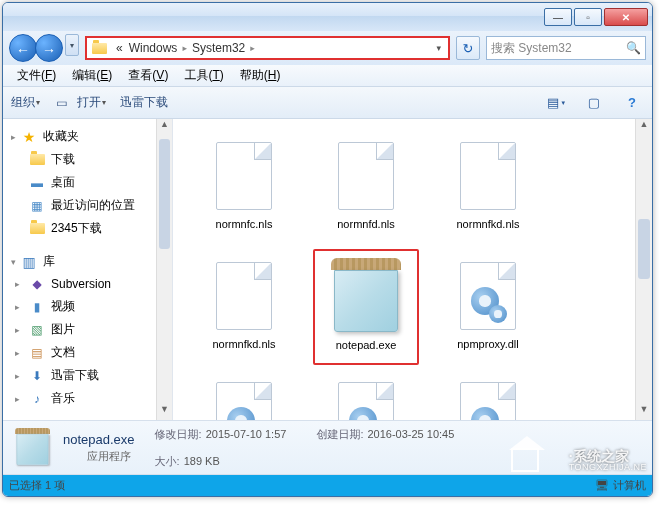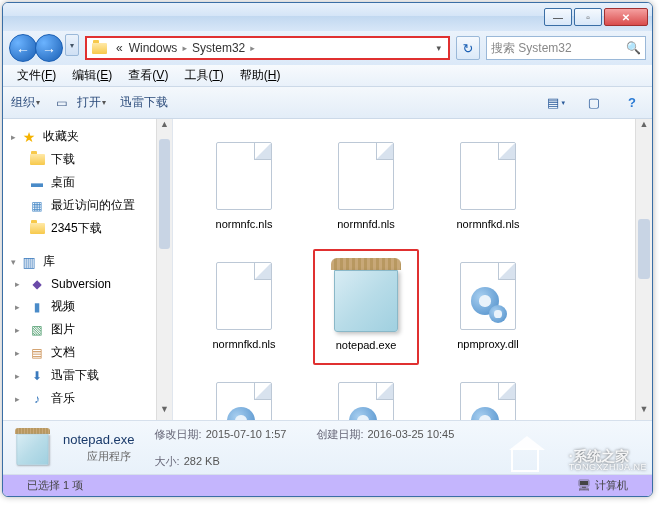--- a/index.html
+++ b/index.html
@@ -87,21 +87,21 @@
 .details { height: 54px; border-top: 1px solid #d6e0ec; background: linear-gradient(#f3f8fd,#e8f1fa); display: flex; align-items: center; padding: 4px 10px; font-size: 11px; gap: 10px; }
 .details .thumb { width: 40px; height: 40px; }
 .details .dinfo { display: flex; flex-direction: column; gap: 2px; }
 .details .dname { font-size: 13px; color: #1a3a6a; }
 .details .dtype { color: #666; margin-left: 24px; }
 .details .dmeta { display: flex; flex-direction: column; gap: 12px; color: #555; margin-left: 10px; }
 .details .drow { display: flex; gap: 30px; }
 .dlabel { color: #667; margin-right: 4px; }
 
 
-.statusbar { height: 22px; border-top: 1px solid #d6e0ec; background: #c4b5fd; display: flex; align-items: center; padding: 0 24px; font-size: 11px; color: #444; }
+.statusbar { height: 22px; border-top: 1px solid #d6e0ec; background: #0ea5e9; display: flex; align-items: center; padding: 0 6px; font-size: 11px; color: #444; }
 .statusbar .sright { margin-left: auto; display:flex; align-items:center; gap:4px; }
 
 
 .watermark { position: absolute; right: 12px; bottom: 40px; color: rgba(255,255,255,0.9); font-size: 12px; text-shadow: 0 0 3px rgba(0,0,0,0.6); display:flex; align-items:center; gap:6px; }
 .watermark .house { width:28px; height:24px; border:2px solid #fff; position:relative; }
 .watermark .house::before { content:''; position:absolute; top:-14px; left:-4px; width:0; height:0; border-left:18px solid transparent; border-right:18px solid transparent; border-bottom:14px solid rgba(255,255,255,0.9); }
 .wmtext { display:flex; flex-direction:column; line-height:1;margin-left:24px; }
 .wmtext .l1 { font-size:14px; font-weight:bold; }
 .wmtext .l2 { font-size:9px; letter-spacing:0.5px; }
 </style>
@@ -362,21 +362,21 @@
     <div class="dinfo">
       <div class="dname">notepad.exe</div>
       <div class="dtype">应用程序</div>
     </div>
     <div class="dmeta">
       <div class="drow">
         <span><span class="dlabel">修改日期:</span><span>2015-07-10 1:57</span></span>
         <span><span class="dlabel">创建日期:</span><span>2016-03-25 10:45</span></span>
       </div>
       <div class="drow">
-        <span><span class="dlabel">大小:</span><span>282 KB</span></span>
+        <span><span class="dlabel">大小:</span><span>189 KB</span></span>
       </div>
     </div>
   </div>
 
   <div class="statusbar">
     <span>已选择 1 项</span>
     <div class="sright">
       <span>🖥</span>
       <span>计算机</span>
     </div>

